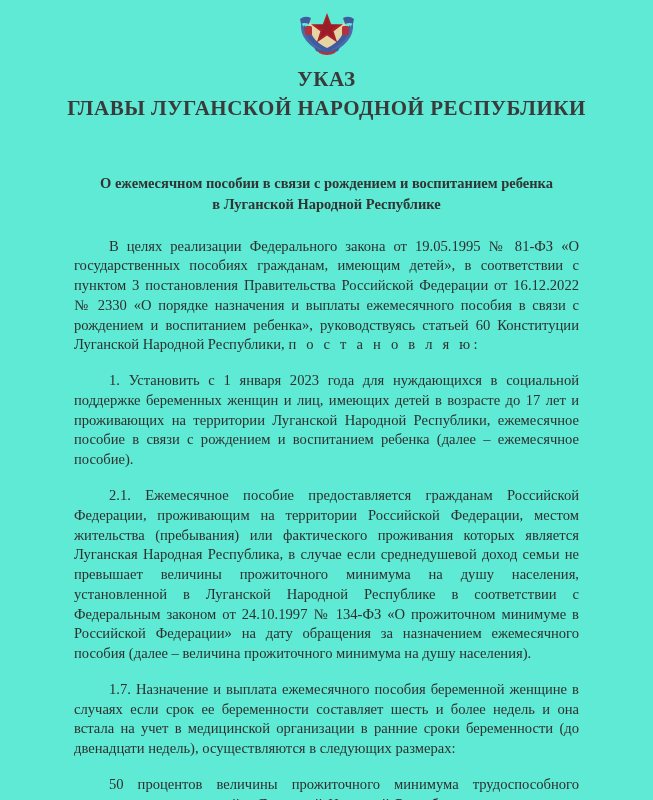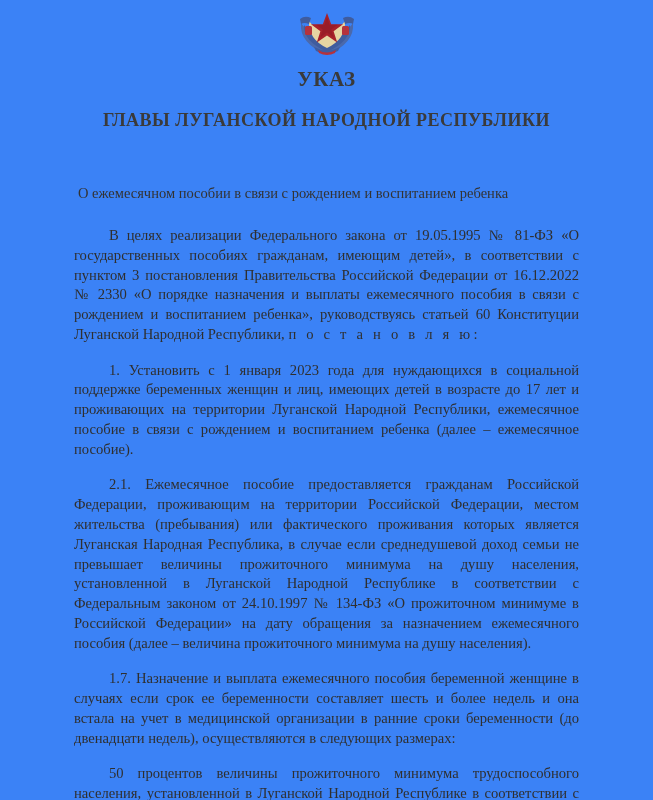--- a/index.html
+++ b/index.html
@@ -4,21 +4,21 @@
 <style>
   html, body {
     margin: 0;
     padding: 0;
     background: #ffffff;
   }
   .page {
     position: relative;
     width: 653px;
     height: 800px;
-    background: #3b82f6;
+    background: #5eead4;
     overflow: hidden;
     font-family: "Liberation Serif", "DejaVu Serif", serif;
     color: #2b2b2b;
   }
 
   
   .emblem-wrap {
     width: 100%;
     display: flex;
     justify-content: center;
@@ -35,27 +35,27 @@
     text-align: center;
     font-weight: bold;
     font-size: 21px;
     letter-spacing: 0.5px;
     color: #3a3a3a;
     margin-top: 8px;
     line-height: 1.18;
   }
   .doc-title .line2 {
     display: block;
-    font-size: 18px;
-    margin-top: 18px;
+    font-size: 21px;
+    margin-top: 4px;
   }
 
   .subtitle {
-    text-align: left;
-    font-weight: normal;
+    text-align: center;
+    font-weight: bold;
     font-size: 14.5px;
     color: #333333;
     line-height: 1.45;
     margin-top: 52px;
     padding: 0 78px;
   }
   .subtitle .sub-line {
     display: block;
   }
 
@@ -108,20 +108,21 @@
     </svg>
   </div>
 
   <div class="doc-title">
     <span>УКАЗ</span>
     <span class="line2">ГЛАВЫ ЛУГАНСКОЙ НАРОДНОЙ РЕСПУБЛИКИ</span>
   </div>
 
   <div class="subtitle">
     <span class="sub-line">О ежемесячном пособии в связи с рождением и воспитанием ребенка</span>
+    <span class="sub-line">в Луганской Народной Республике</span>
   </div>
 
   <div class="body-text">
     <p><span>В целях реализации Федерального закона от 19.05.1995 № 81-ФЗ «О государственных пособиях гражданам, имеющим детей», в соответствии с пунктом 3 постановления Правительства Российской Федерации от 16.12.2022 № 2330 «О порядке назначения и выплаты ежемесячного пособия в связи с рождением и воспитанием ребенка», руководствуясь статьей 60 Конституции Луганской Народной Республики, </span><span class="spaced">п о с т а н о в л я ю</span><span>:</span></p>
     <p>1. Установить с 1 января 2023 года для нуждающихся в социальной поддержке беременных женщин и лиц, имеющих детей в возрасте до 17 лет и проживающих на территории Луганской Народной Республики, ежемесячное пособие в связи с рождением и воспитанием ребенка (далее – ежемесячное пособие).</p>
     <p>2.1. Ежемесячное пособие предоставляется гражданам Российской Федерации, проживающим на территории Российской Федерации, местом жительства (пребывания) или фактического проживания которых является Луганская Народная Республика, в случае если среднедушевой доход семьи не превышает величины прожиточного минимума на душу населения, установленной в Луганской Народной Республике в соответствии с Федеральным законом от 24.10.1997 № 134-ФЗ «О прожиточном минимуме в Российской Федерации» на дату обращения за назначением ежемесячного пособия (далее – величина прожиточного минимума на душу населения).</p>
     <p>1.7. Назначение и выплата ежемесячного пособия беременной женщине в случаях если срок ее беременности составляет шесть и более недель и она встала на учет в медицинской организации в ранние сроки беременности (до двенадцати недель), осуществляются в следующих размерах:</p>
     <p>50 процентов величины прожиточного минимума трудоспособного населения, установленной в Луганской Народной Республике в соответствии с Федеральным законом от 24.10.1997 № 134-ФЗ «О прожиточном минимуме в Российской Федерации» на дату обращения за назначением указанного пособия (далее – величина прожиточного минимума трудоспособного населения), – в случае если размер среднедушевого дохода семьи не превышает величины прожиточного минимума на душу населения;</p>
   </div>
 

